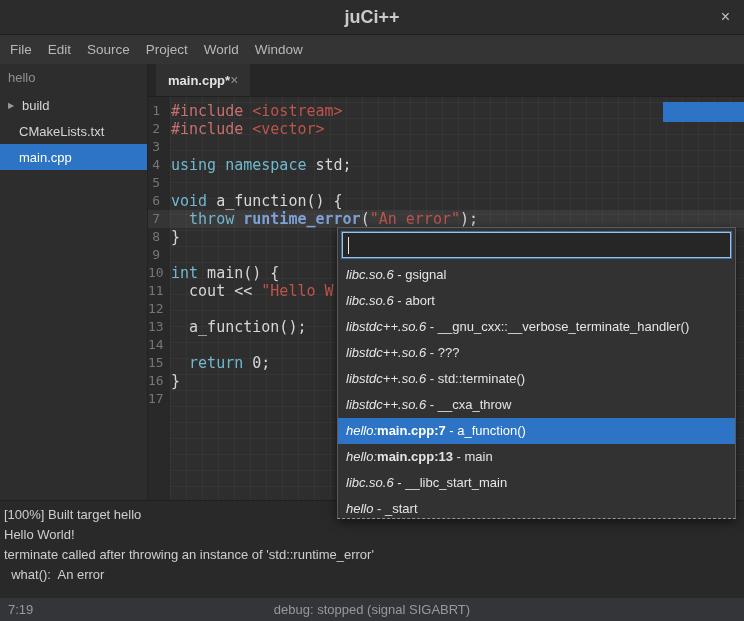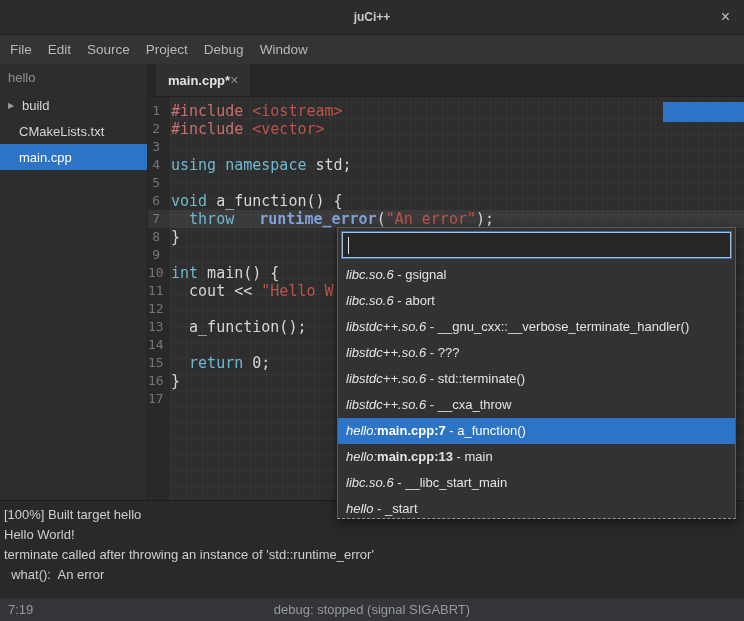--- a/index.html
+++ b/index.html
@@ -7,21 +7,21 @@
   body {
     font-family:"Liberation Sans",sans-serif;
     background:#2b2b2b; color:#d4d4d4;
     position:relative; overflow:hidden;
     width:744px; height:621px;
   }
 
   
   .titlebar { height:35px; background:#2c2c2c; border-bottom:1px solid #1f1f1f;
     display:flex; align-items:center; justify-content:center; position:relative; }
-  .titlebar .title { font-size:12px; font-weight:bold; color:#c8cbcd; }
+  .titlebar .title { font-size:18px; font-weight:bold; color:#c8cbcd; }
   .titlebar .close { position:absolute; right:14px; top:8px; font-size:16px; color:#c0c3c5; cursor:default; }
 
   
   .menubar { height:29px; background:#343434; display:flex; align-items:center; padding-left:2px; }
   .menu-item { padding:0 8px; font-size:13.5px; color:#b5b8ba; }
 
   
   .main { display:flex; height:436px; }
 
   .sidebar { width:148px; background:#2d2d2d; border-right:1px solid #232323;
@@ -49,21 +49,21 @@
     font-family:"DejaVu Sans Mono",monospace; font-size:15px; }
   .gutter-strip { position:absolute; left:0; top:0; bottom:0; width:22px; background:#292929; }
   #code { position:relative; padding-top:5px; }
   .cl { display:flex; height:18px; line-height:18px; white-space:pre; }
   .cl.cur { background:rgba(255,255,255,0.06); }
   .cl .ln { flex:0 0 auto; width:17px; padding-right:5px; text-align:right;
     font-size:13px; color:#767676; }
   .cl .ct { padding-left:6px; }
   .pln { color:#d6d6d6; }
   .kw  { color:var(--keyword,#70b8cf); }
-  .typ { color:var(--type,#7fa1d8); font-weight:bold;margin-left:16px; }
+  .typ { color:var(--type,#7fa1d8); font-weight:bold; }
   .str { color:var(--string,#be544c); }
   .pre { color:var(--preprocessor,#c96f6f); }
   .vscroll { position:absolute; top:5px; right:0; width:81px; height:20px;
     background:var(--accent,#2d74c6); }
 
   
   .popup { position:absolute; left:337px; top:227px; width:399px; height:292px;
     background:#323232; border:1px solid #5a5a5a; border-bottom:1px dashed #949494;
     box-shadow:0 3px 10px rgba(0,0,0,0.55); z-index:10; overflow:hidden; }
   .popup-input { margin:4px; height:26px; background:#262626;
@@ -93,21 +93,21 @@
 <div class="titlebar">
   <div class="title">juCi++</div>
   <div class="close">×</div>
 </div>
 
 <div class="menubar">
     <div class="menu-item">File</div>
     <div class="menu-item">Edit</div>
     <div class="menu-item">Source</div>
     <div class="menu-item">Project</div>
-    <div class="menu-item">Debug</div>
+    <div class="menu-item">World</div>
     <div class="menu-item">Window</div>
   </div>
 
 <div class="main">
   <div class="sidebar">
     <div class="proj-header">hello</div>
     <div id="tree">
         <div class="tree-row">
           <span class="expander">▶</span>
           <span>build</span>

